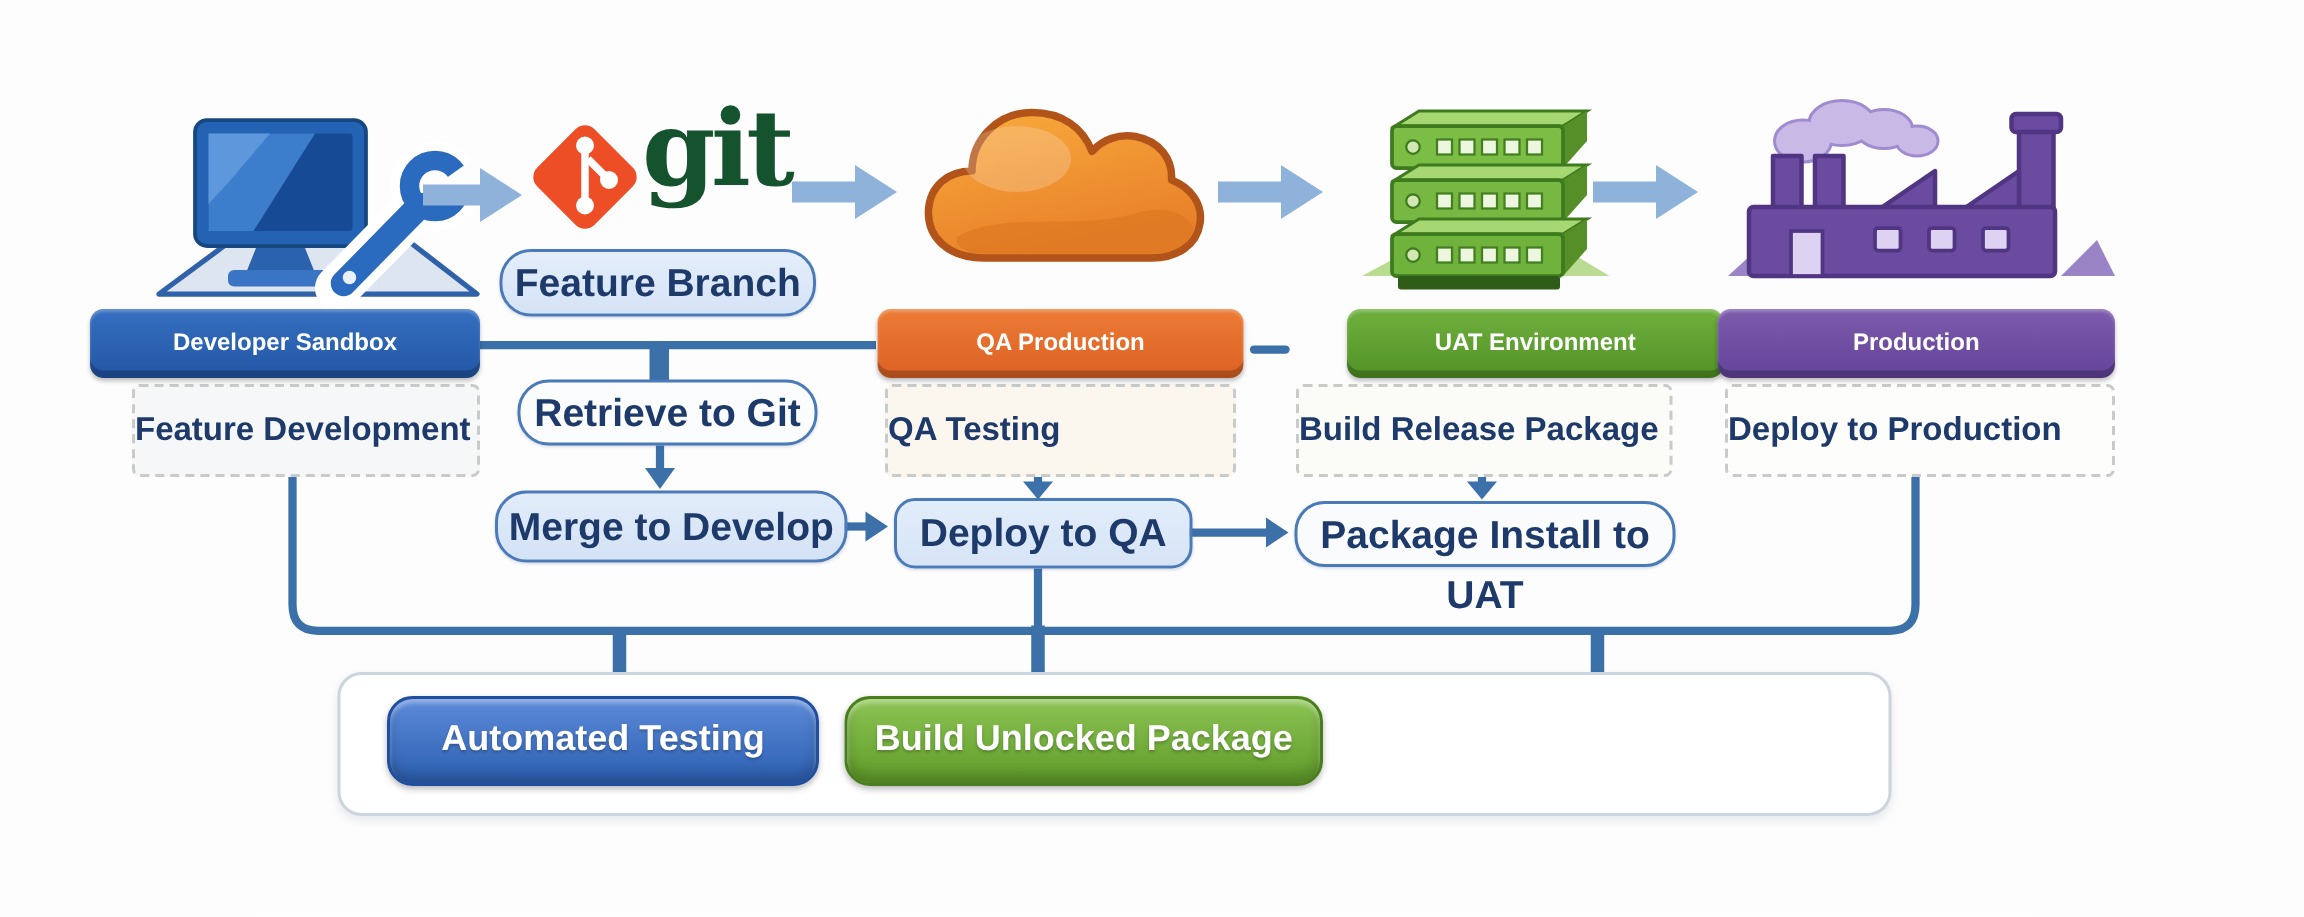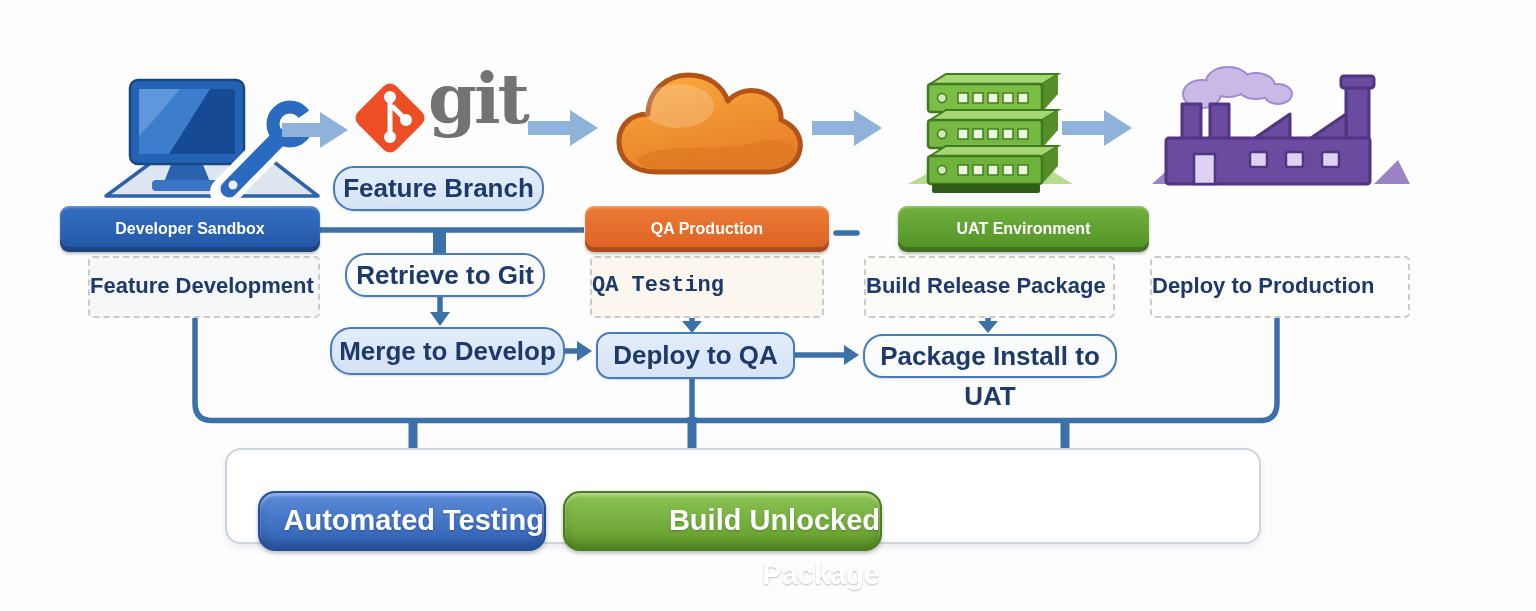--- a/index.html
+++ b/index.html
@@ -22,21 +22,21 @@
   .env-uat {left:862px; width:251px;background:linear-gradient(180deg,#6fb03e,#529226);margin-left:36px;}
   .env-prod{left:1145px;width:265px;background:linear-gradient(180deg,#7d5bad,#634399);}
   
   .dash-box{
     position:absolute;top:256px;height:58px;z-index:2;
     border:2px dashed #c9cbc9;border-radius:5px;
     text-align:left;line-height:56px;
     color:#1d3a6b;font-weight:bold;font-size:22px;
   }
   .dash-dev {left:88px;  width:228px;background:#f5f7f9;}
-  .dash-qa  {left:590px; width:230px;background:#fbf6ee;font-family:Liberation Mono, monospace;}
+  .dash-qa  {left:590px; width:230px;background:#fbf6ee;}
   .dash-uat {left:864px; width:247px;background:#fbfbf7;}
   .dash-prod{left:1150px;width:256px;background:#fdfdfc;}
   
   .flow-box{
     position:absolute;z-index:3;border:2.5px solid #4a7ab8;
     text-align:center;color:#1d3a6b;font-weight:bold;font-size:26px;
     box-shadow:0 1px 2px rgba(30,60,110,.18);
   }
   .fb-feature {left:333px;top:166px;width:207px;height:41px;line-height:41px;border-radius:21px;background:linear-gradient(180deg,#e4eefb,#d5e3f6);}
   .fb-retrieve{left:345px;top:253px;width:196px;height:40px;line-height:40px;border-radius:21px;background:#fbfcfe;}
@@ -44,35 +44,34 @@
   .fb-deployqa{left:596px;top:332px;width:195px;height:43px;line-height:43px;border-radius:14px;background:linear-gradient(180deg,#e2edfa,#d6e4f6);}
   .fb-package {left:863px;top:334px;width:250px;height:40px;line-height:40px;border-radius:20px;background:#fafbfd;}
   
   .bottom-panel{
     position:absolute;left:225px;top:448px;width:1032px;height:92px;z-index:2;
     background:#ffffff;border:2px solid #ccd5df;border-radius:16px;
     box-shadow:0 3px 6px rgba(40,60,90,.10);
   }
   .pill{
     position:absolute;top:464px;height:56px;z-index:3;
-    border-radius:17px;text-align:right;line-height:54px;
-    color:#fff;font-weight:bold;font-size:29px;
+    border-radius:17px;text-align:center;line-height:54px;
+    color:#fff;font-weight:bold;font-size:24px;
     text-shadow:0 1px 2px rgba(0,0,0,.25);
     box-shadow:inset 0 3px 3px rgba(255,255,255,.35), inset 0 -6px 8px rgba(0,0,0,.18), 0 2px 4px rgba(0,0,0,.28);
-    margin-top:27px;
   }
   .pill-blue  {left:258px;width:284px;background:linear-gradient(180deg,#5c8ad8,#2c5fb1);border:2.5px solid #1f4f9e;}
   .pill-green {left:563px;width:315px;background:linear-gradient(180deg,#8cc354,#5f9b29);border:2.5px solid #4a7d1e;}
   .pill-purple{left:897px;width:331px;background:linear-gradient(180deg,#9a7cc4,#6d4da0);border:2.5px solid #583c8a;}
   
   .icon{position:absolute;z-index:2;}
   #git-word{
     position:absolute;left:428px;top:64px;z-index:2;
     font-family:"DejaVu Serif", serif;font-weight:bold;font-size:70px;
-    color:#737373;letter-spacing:-3px;line-height:1;
+    color:#14532d;letter-spacing:-3px;line-height:1;
   }
 </style>
 </head>
 <body>
 
 <div id="canvas">
 
   <svg id="connectors" viewBox="0 0 1536 611">
     <g stroke="#3b70a9" fill="none">
 
@@ -243,20 +242,21 @@
   <svg class="icon" style="left:812px;top:108px" width="72" height="40" viewBox="0 0 72 40">
     <polygon points="0,13 42,13 42,2 70,20 42,38 42,27 0,27" fill="#8fb2da"></polygon>
   </svg>
   <svg class="icon" style="left:1062px;top:108px" width="72" height="40" viewBox="0 0 72 40">
     <polygon points="0,13 42,13 42,2 70,20 42,38 42,27 0,27" fill="#8fb2da"></polygon>
   </svg>
 
   <div class="env-header env-dev">Developer Sandbox</div>
   <div class="env-header env-qa">QA Production</div>
   <div class="env-header env-uat">UAT Environment</div>
+  <div class="env-header env-prod">Production</div>
 
   <div class="dash-box dash-dev">Feature Development</div>
   <div class="dash-box dash-qa">QA Testing</div>
   <div class="dash-box dash-uat">Build Release Package</div>
   <div class="dash-box dash-prod">Deploy to Production</div>
 
   <div class="flow-box fb-feature">Feature Branch</div>
   <div class="flow-box fb-retrieve">Retrieve to Git</div>
   <div class="flow-box fb-merge">Merge to Develop</div>
   <div class="flow-box fb-deployqa">Deploy to QA</div>

